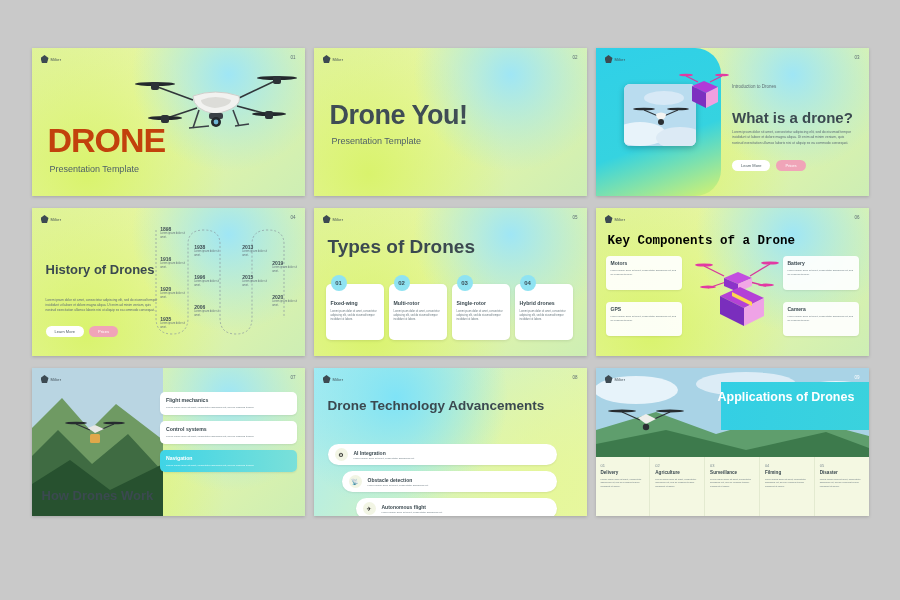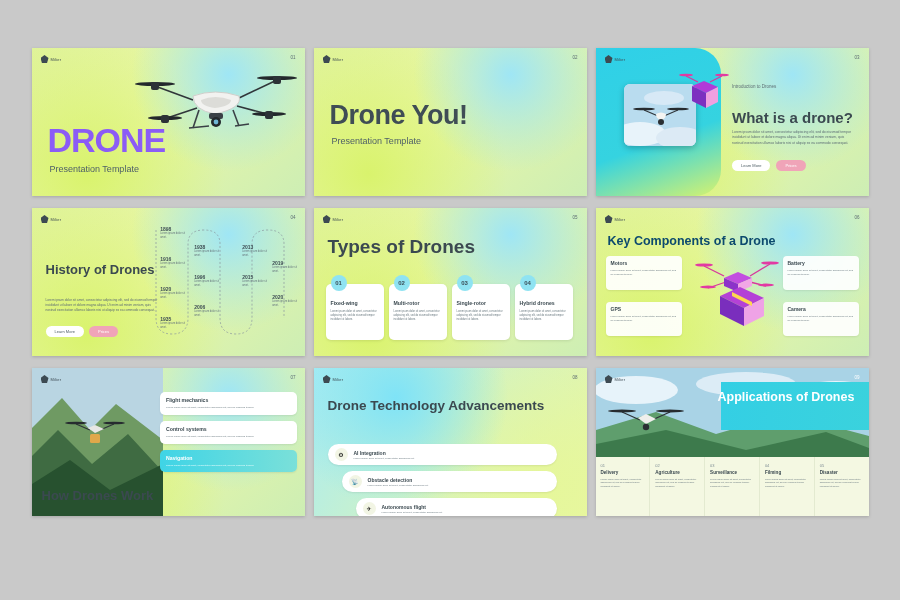--- a/index.html
+++ b/index.html
@@ -61,21 +61,21 @@
       linear-gradient(120deg, #a9ecf3 0%, #d5f3bf 55%, #e9f7a3 100%);
   }
   .content { position: relative; z-index: 10; width: 100%; height: 100%; }
   .body-txt {
     color: #5d6d74; line-height: 1.55;
   }
 
   
   .s1-title {
     position: absolute; left: 16px; bottom: 36px;
-    font-size: 34px; font-weight: bold; color: #8b5cf6; letter-spacing: -1px;
+    font-size: 34px; font-weight: bold; color: #c2410c; letter-spacing: -1px;
   }
   .s1-sub {
     position: absolute; left: 18px; bottom: 22px;
     font-size: 9px; color: #4e5f67;
   }
   .drone-img-1 {
     position: absolute; right: 6px; top: 12px; width: 168px; height: 78px;
   }
 
   
@@ -147,21 +147,21 @@
     position: absolute; top: -9px; left: 5px;
     width: 16px; height: 16px; border-radius: 50%;
     background: #8fe3f2; color: #3b4e57;
     font-size: 6px; font-weight: bold;
     display: flex; align-items: center; justify-content: center;
   }
   .type-name { margin-top: 11px; font-size: 5.2px; font-weight: bold; color: #3b4950; }
   .type-desc { margin-top: 4px; font-size: 2.6px; color: #6b7a81; line-height: 1.55; }
 
   
-  .s6-title { position: absolute; left: 12px; top: 26px; font-size: 12.5px; font-weight: bold; color: #0c4a6e; }
+  .s6-title { position: absolute; left: 12px; top: 26px; font-size: 12.5px; font-weight: bold; color: #000000; font-family: Liberation Mono, monospace; }
   .kc {
     position: absolute; width: 76px; height: 34px;
     background: rgba(255,255,255,.92); border-radius: 4px; padding: 4px 5px;
     box-shadow: 0 1px 2px rgba(0,0,0,.08);
   }
   .kc-t { font-size: 5px; font-weight: bold; color: #3b4950; }
   .kc-d { margin-top: 3px; font-size: 2.5px; color: #6b7a81; line-height: 1.5; }
 
   
   .s7-photo {

